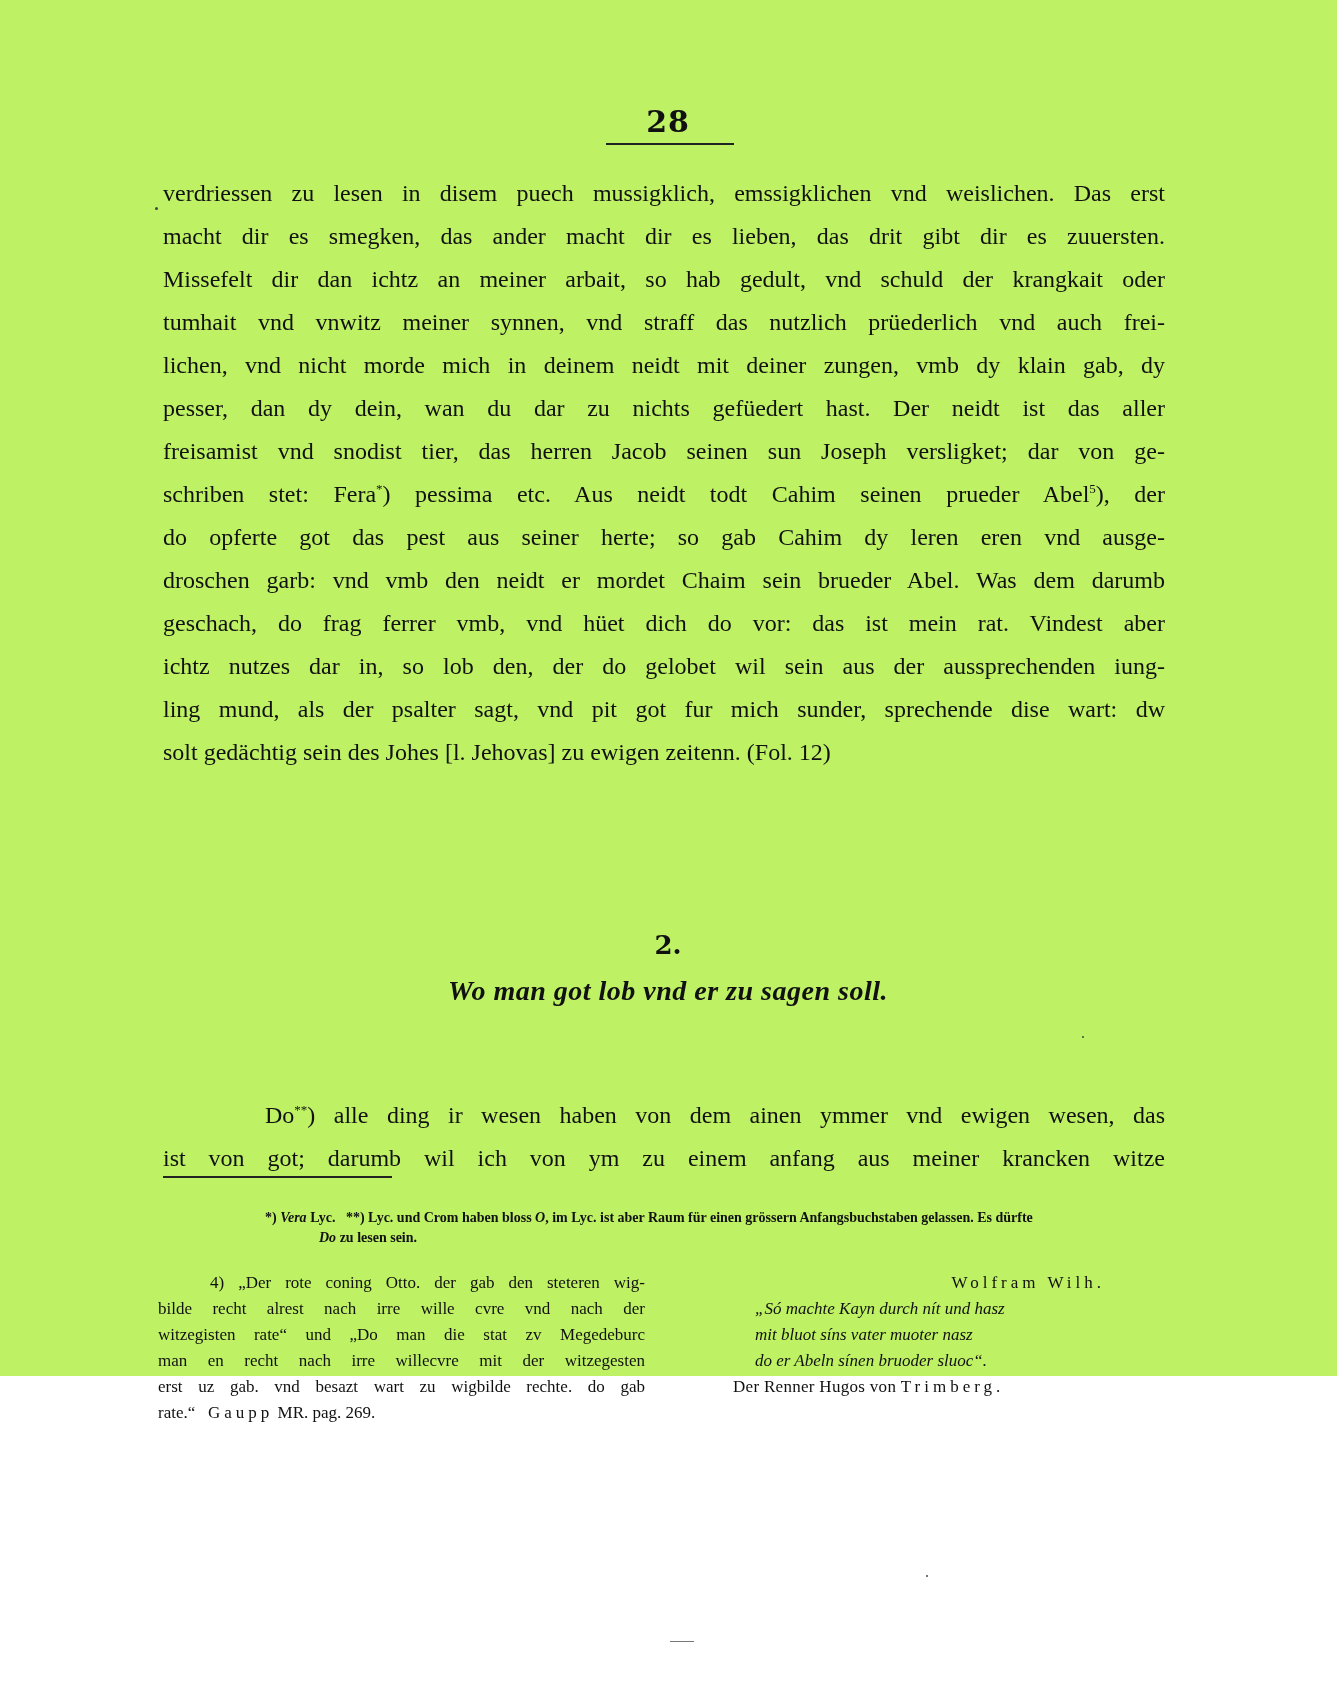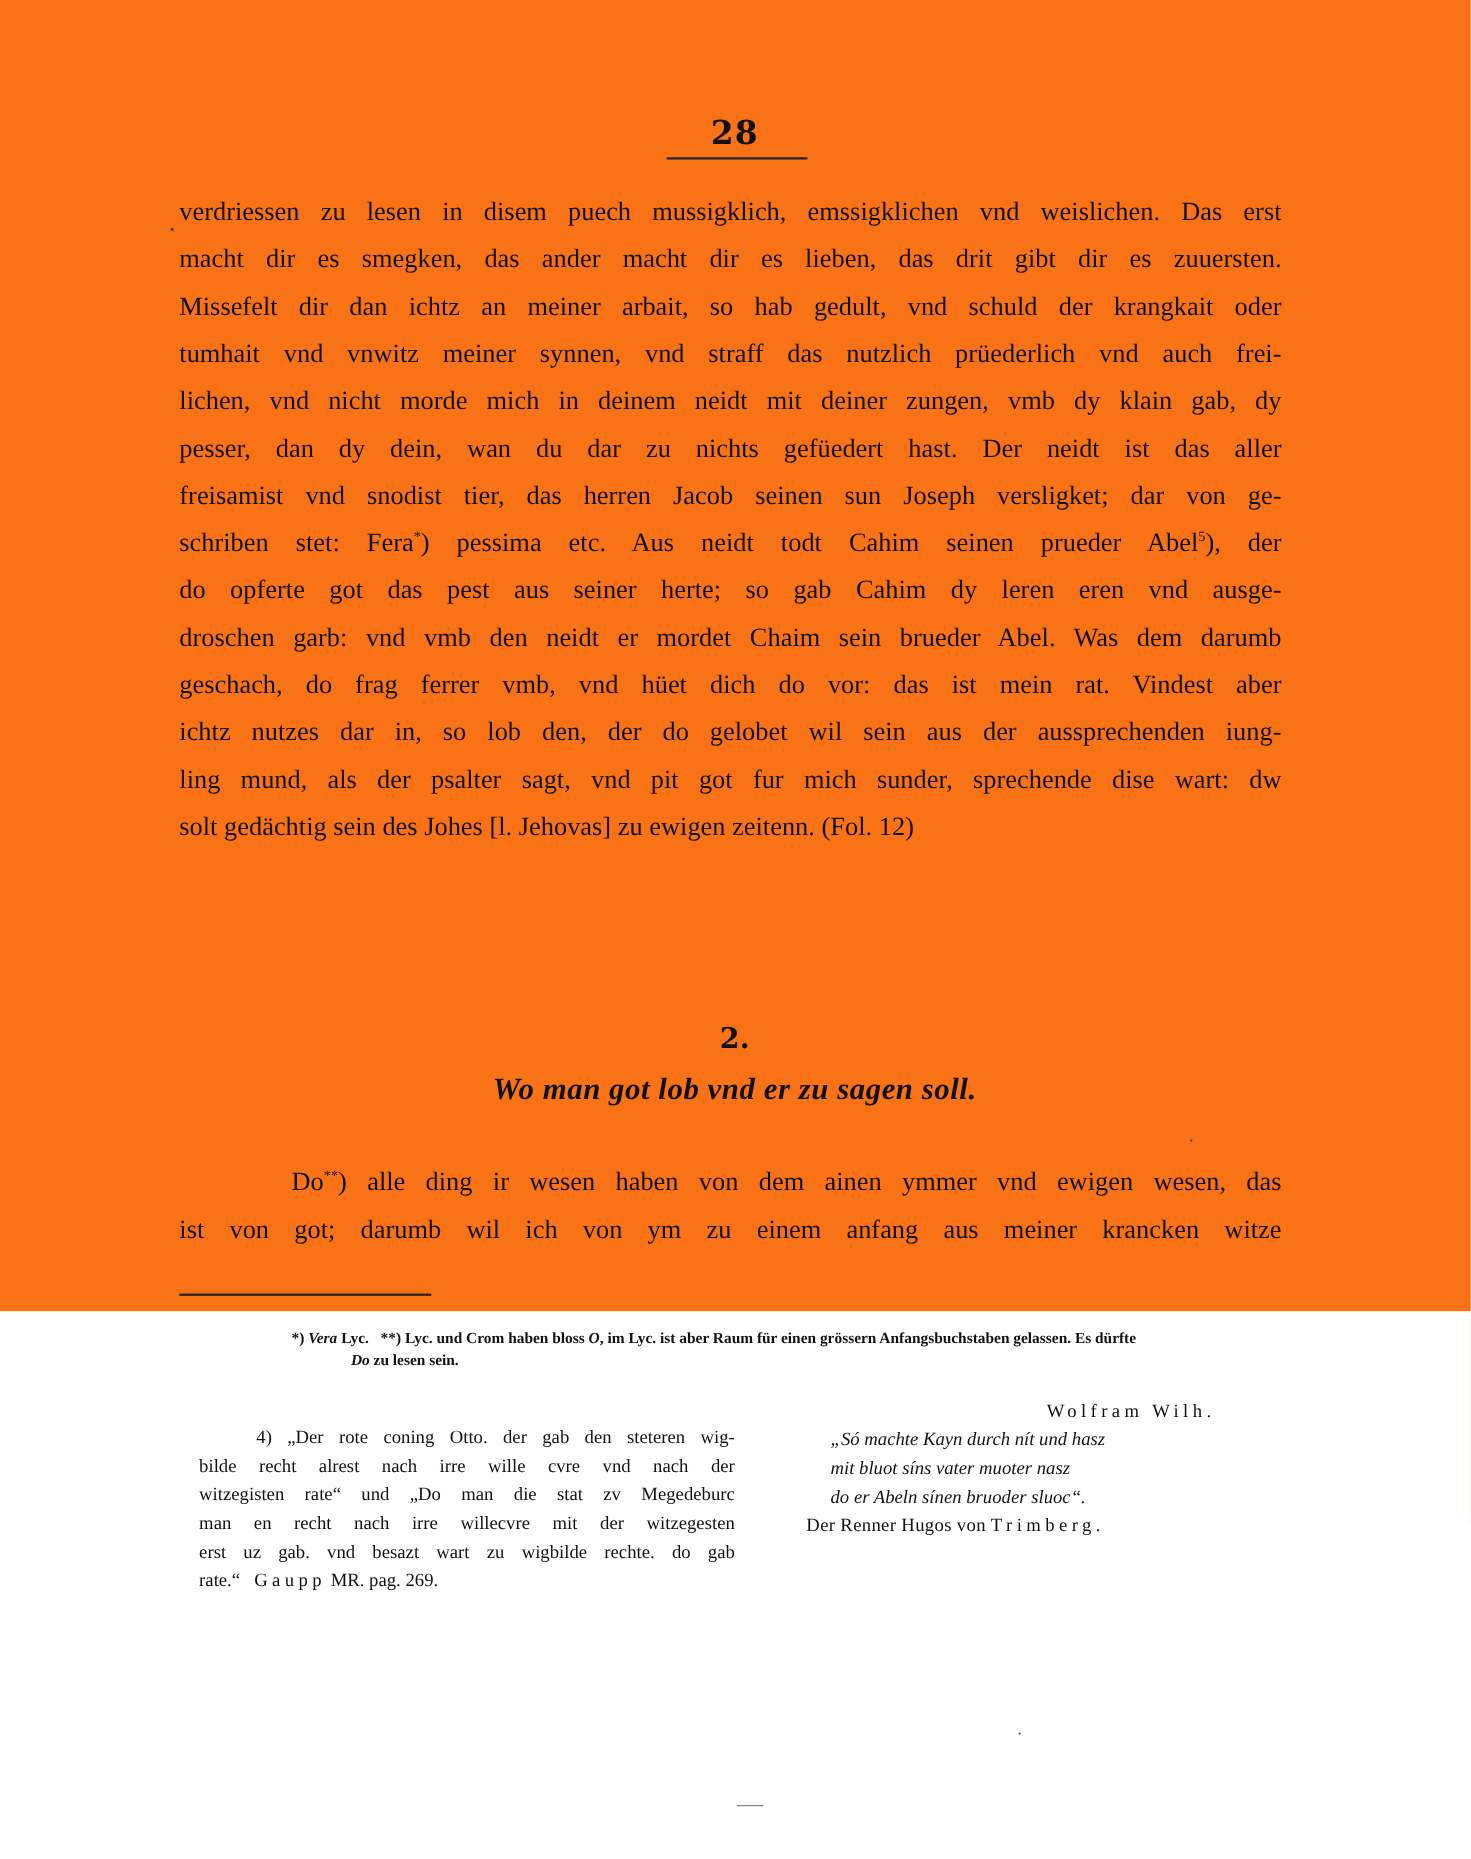--- a/index.html
+++ b/index.html
@@ -1,45 +1,45 @@
 <!DOCTYPE html>
 <html><head>
 <meta charset="utf-8">
 <style>
   html, body { margin: 0; padding: 0; background: #ffffff; }
   body { width: 1337px; height: 1690px; position: relative; overflow: hidden; color: #111; }
-  .page { position: absolute; left: 0; top: 0; width: 1337px; height: 1192px; background: #f97316; }
+  .page { position: absolute; left: 0; top: 0; width: 1337px; height: 1376px; background: #bef264; }
 
   .page-number { position: absolute; left: 568px; width: 200px; top: 105px; text-align: center;
     font-family: "DejaVu Serif", serif; font-weight: bold; font-size: 30px; line-height: 34px; letter-spacing: 1px; }
   .page-rule { position: absolute; left: 606px; top: 143px; width: 128px; height: 2px; background: #222; }
 
   .body-lines { position: absolute; left: 163px; top: 172px; width: 1002px; }
   .line { display: block; height: 43px; line-height: 43px; font-family: "Liberation Serif", serif;
     font-size: 24px; text-align: justify; text-align-last: justify; white-space: nowrap; overflow: visible; }
   .line.last { text-align-last: left; }
   sup.fn { font-size: 13px; vertical-align: 9px; line-height: 0; }
 
   .section-number { position: absolute; left: 568px; width: 200px; top: 930px; text-align: center;
     font-family: "DejaVu Serif", serif; font-weight: bold; font-size: 26px; line-height: 30px; }
   .section-title { position: absolute; left: 168px; width: 1000px; top: 976px; text-align: center;
     font-family: "Liberation Serif", serif; font-style: italic; font-weight: bold; font-size: 28px; line-height: 30px; letter-spacing: 0.5px; }
 
   .para2 { position: absolute; left: 163px; top: 1054px; width: 1002px; }
-  .para2 .line.first { padding-left: 102px; width: 900px; }
+  .para2 .line.first { padding-left: 102px; width: 900px; margin-top: 40px; }
 
   .fn-rule { position: absolute; left: 163px; top: 1176px; width: 229px; height: 2px; background: #222; }
 
   .star-notes { position: absolute; left: 265px; top: 1208px; width: 900px; font-family: "Liberation Serif", serif;
     font-size: 14px; line-height: 20px; font-weight: bold; }
   .star-notes .cont { padding-left: 54px; }
   .star-notes i { font-style: italic; }
 
   .fn-col { position: absolute; top: 1270px; font-family: "Liberation Serif", serif; font-size: 17px; line-height: 26px; }
-  .fn-left { left: 181px; width: 487px; margin-top: 24px; }
+  .fn-left { left: 158px; width: 487px; }
   .fn-left .fl { display: block; text-align: justify; text-align-last: justify; white-space: nowrap; }
   .fn-left .fl.first { padding-left: 52px; }
   .fn-left .fl.last { text-align-last: left; }
   .fn-right { left: 733px; width: 400px; }
   .fn-right .fl { display: block; white-space: nowrap; }
   .fn-right .indent { padding-left: 22px; font-style: italic; }
   .fn-right .attr1 { text-align: right; padding-right: 28px; letter-spacing: 0.5px; }
   .fn-right .attr2 { text-align: left; padding-right: 22px; letter-spacing: 0.3px; }
   .spaced { letter-spacing: 4px; }
 

